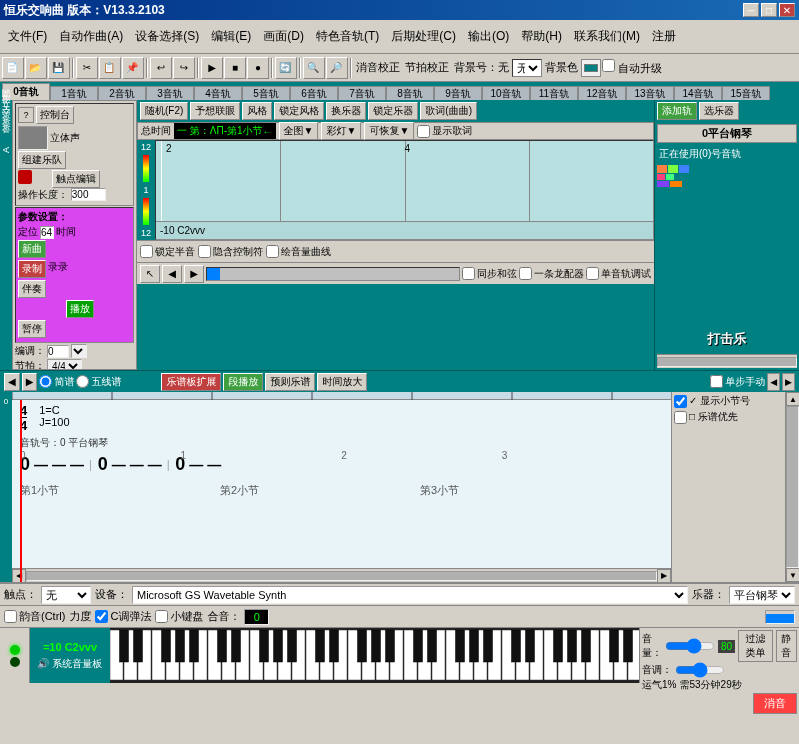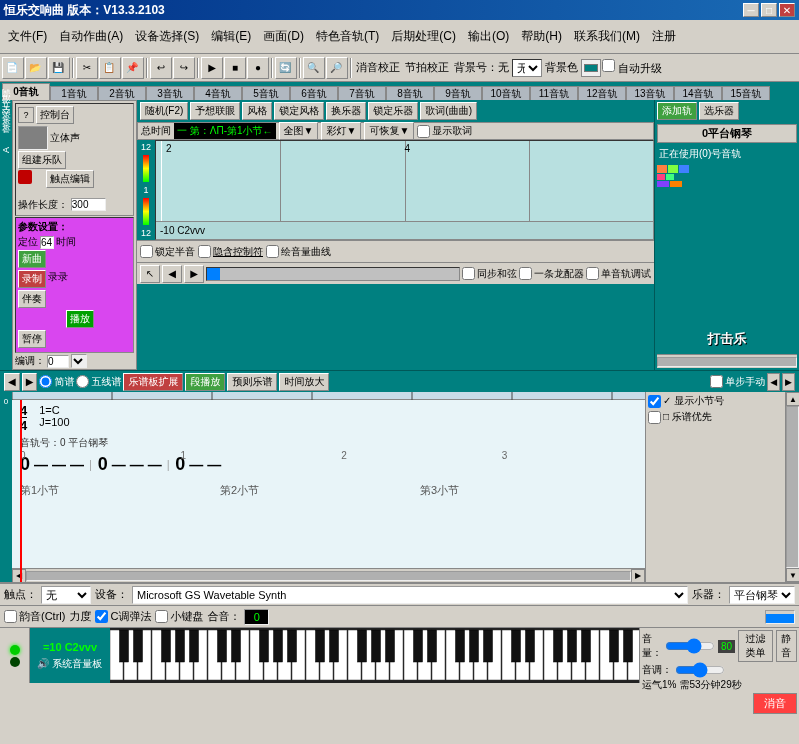--- a/index.html
+++ b/index.html
@@ -131,21 +131,21 @@
         <div style="width:16px;height:16px;background:#d4d0c8;border:1px solid #888;display:flex;align-items:center;justify-content:center;font-size:9px;">?</div>
         <button class="left-btn">控制台</button>
       </div>
       <div style="display:flex;align-items:center;gap:2px;margin-bottom:1px;">
         <div style="width:30px;height:24px;background:#808080;border:1px inset;"></div>
         <span style="font-size:10px;">立体声</span>
       </div>
       <div style="display:flex;gap:2px;margin-bottom:1px;">
         <button class="left-btn">组建乐队</button>
       </div>
-      <div style="display:flex;gap:14px;margin-bottom:10px;">
+      <div style="display:flex;gap:20px;margin-bottom:0;">
         <div style="width:14px;height:14px;background:#c00000;border-radius:2px;"></div>
         <button class="left-btn">触点编辑</button>
       </div>
       <div style="font-size:10px;margin-bottom:1px;">
         <span>操作长度：</span>
         <input type="text" style="width: 35px; height: 13px; font-size: 10px; border: 1px inset;" value="300">
       </div>
     </div>
 
     <div style="background:#d946ef;border:1px inset #888;padding:2px;">
@@ -239,21 +239,21 @@
         <div style="position:absolute;top:2px;left:10px;font-size:10px;color:#000;">2</div>
         <div style="position:absolute;top:2px;left:50%;font-size:10px;color:#000;">4</div>
       </div>
     </div>
 
     <div style="background:#d4d0c8;height:22px;display:flex;align-items:center;gap:3px;padding:1px 3px;border-top:1px solid #888;">
       <label style="font-size:10px;display:flex;align-items:center;gap:2px;">
         <input type="checkbox" style="">
         <span>锁定半音</span>
       </label>
-      <label style="font-size:10px;display:flex;align-items:center;gap:2px;text-decoration:underline;">
+      <label style="font-size:10px;display:flex;align-items:center;gap:2px;">
         <input type="checkbox" style="">
         <span>隐含控制符</span>
       </label>
       <label style="font-size:10px;display:flex;align-items:center;gap:2px;">
         <input type="checkbox" style="">
         <span>绘音量曲线</span>
       </label>
     </div>
 
     <div style="background:#d4d0c8;height:22px;display:flex;align-items:center;gap:2px;padding:1px 3px;border-top:1px solid #888;">
@@ -323,21 +323,21 @@
 
   <label style="font-size:10px;color:white;display:flex;align-items:center;gap:2px;">
     <input type="radio" name="notation" checked="" style="">
     <span>简谱</span>
   </label>
   <label style="font-size:10px;color:white;display:flex;align-items:center;gap:2px;">
     <input type="radio" name="notation" style="">
     <span>五线谱</span>
   </label>
 
-  <button style="background:#d4d0c8;border:1px solid #888;border-top-color:#fff;border-left-color:#fff;font-size:10px;padding:1px 4px;cursor:pointer;height:18px;background:#c04040;color:white;">乐谱板扩展</button>
+  <button style="background:#d4d0c8;border:1px solid #888;border-top-color:#fff;border-left-color:#fff;font-size:10px;padding:1px 4px;cursor:pointer;height:18px;background:#c04040;color:white;margin-left:38px;">乐谱板扩展</button>
   <button style="background:#d4d0c8;border:1px solid #888;border-top-color:#fff;border-left-color:#fff;font-size:10px;padding:1px 4px;cursor:pointer;height:18px;background:#40a040;color:white;">段播放</button>
   <button style="background:#d4d0c8;border:1px solid #888;border-top-color:#fff;border-left-color:#fff;font-size:10px;padding:1px 4px;cursor:pointer;height:18px;">预则乐谱</button>
   <button style="background:#d4d0c8;border:1px solid #888;border-top-color:#fff;border-left-color:#fff;font-size:10px;padding:1px 4px;cursor:pointer;height:18px;">时间放大</button>
 
   <div style="flex:1;"></div>
 
   <label style="font-size:10px;color:white;display:flex;align-items:center;gap:2px;">
     <input type="checkbox" style="">
     <span>单步手动</span>
   </label>
@@ -416,21 +416,21 @@
       </div>
     </div>
 
     <div style="position:absolute;bottom:0;left:0;right:0;height:14px;background:#d4d0c8;border-top:1px solid #888;display:flex;align-items:center;">
       <button style="width:14px;height:14px;background:#d4d0c8;border:1px solid #888;font-size:8px;cursor:pointer;">◀</button>
       <div style="flex:1;height:10px;background:#b0b0b0;border:1px inset;cursor:pointer;"></div>
       <button style="width:14px;height:14px;background:#d4d0c8;border:1px solid #888;font-size:8px;cursor:pointer;">▶</button>
     </div>
   </div>
 
-  <div style="width:140px;background:#d4d0c8;border-left:1px solid #888;display:flex;flex-direction:column;padding:2px;gap:2px;">
+  <div style="width:114px;background:#d4d0c8;border-left:1px solid #888;display:flex;flex-direction:column;padding:2px;gap:2px;">
     <label style="font-size:10px;display:flex;align-items:center;gap:2px;">
       <input type="checkbox" checked="" style="">
       <span>✓ 显示小节号</span>
     </label>
     <label style="font-size:10px;display:flex;align-items:center;gap:2px;">
       <input type="checkbox" style="">
       <span>□ 乐谱优先</span>
     </label>
   </div>
 

